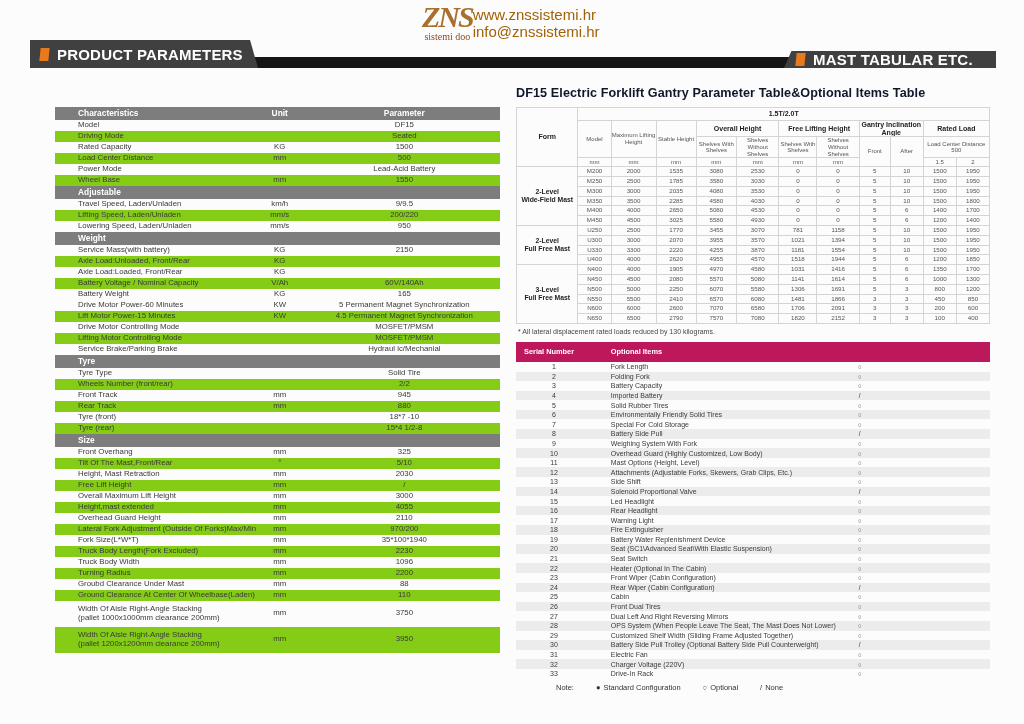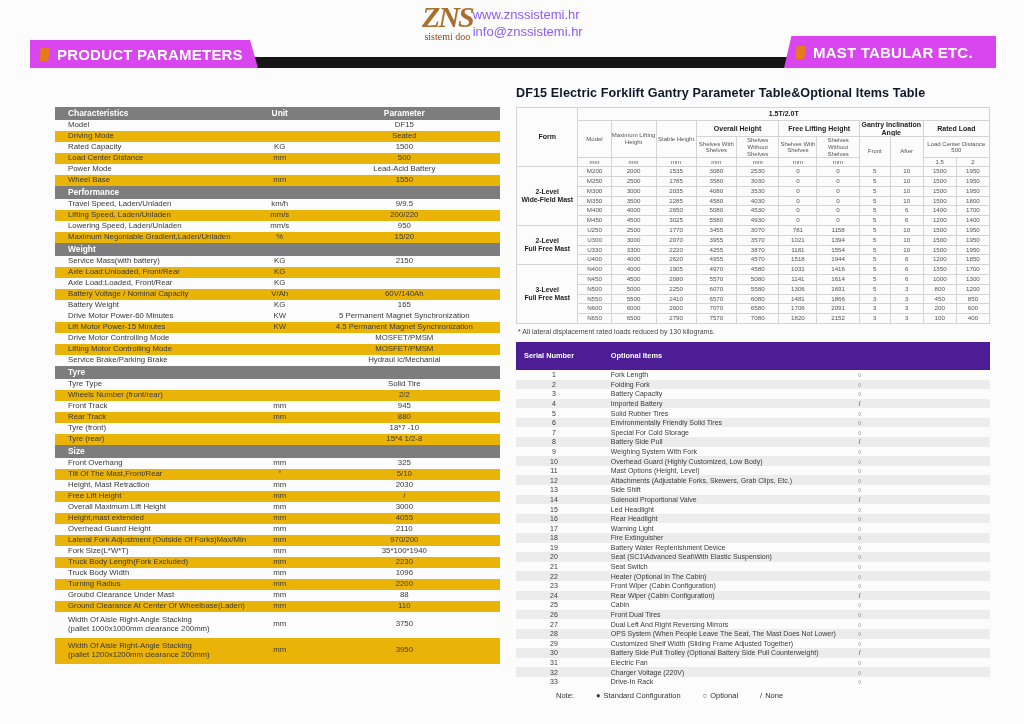--- a/index.html
+++ b/index.html
@@ -5,41 +5,41 @@
   * { box-sizing: border-box; margin: 0; padding: 0; }
   html,body { width:1024px; height:724px; overflow:hidden; }
   body { position:relative; background:#fcfcfc; font-family:"Liberation Sans",sans-serif; color:#333; }
 
   
   .logo-wrap { position:absolute; left:422px; top:3px; display:flex; align-items:flex-start; }
   .zns-block { text-align:center; }
   .zns { font-family:"Liberation Serif",serif; font-weight:bold; font-style:italic;
          font-size:30px; line-height:28px; color:#a96f2d; letter-spacing:-2px; }
   .zns-sub { font-family:"Liberation Serif",serif; color:#8a4a1a; font-size:10px; line-height:11px; }
-  .contact { color:#8b5cf6; font-size:13px; line-height:17px; padding-top:3px; }
+  .contact { color:#a16207; font-size:15px; line-height:17px; padding-top:3px; }
 
   
   .banner { position:absolute; left:0; top:40px; width:1024px; height:28px; }
   .banner-bar { position:absolute; left:30px; right:28px; bottom:0; height:11px; background:#161616; }
-  .banner-box { position:absolute; bottom:0; background:#d946ef; display:flex; align-items:center; color:#fff;margin-top:28px; }
+  .banner-box { position:absolute; bottom:0; background:#404040; display:flex; align-items:center; color:#fff;margin-top:28px; }
   .banner-left { left:30px; width:228px; height:28px; padding-left:10px;
                  clip-path:polygon(0 0, 96.5% 0, 100% 100%, 0 100%); }
-  .banner-right { right:28px; width:212px; height:32px; padding-left:12px;
+  .banner-right { right:28px; width:212px; height:17px; padding-left:12px;
                   clip-path:polygon(3.5% 0, 100% 0, 100% 100%, 0 100%); }
   .accent-sq { display:inline-block; width:9px; height:13px; background:#e87a1e; margin-right:8px; transform:skewX(-6deg); }
   .banner-title { font-size:15px; font-weight:bold; letter-spacing:0.2px; white-space:nowrap; }
 
   
   .spec { position:absolute; left:55px; top:107px; width:445px; }
   .srow { display:flex; align-items:center; min-height:11px; font-size:7.8px; line-height:1.15; color:#3a3a3a; }
-  .srow.alt { background:#eab308; }
+  .srow.alt { background:#84cc16; }
   .srow.tall { padding:4px 0; }
   .spec-bar { background:#7d7d7d; color:#fff; font-weight:bold; min-height:13px; font-size:8.4px; }
   .spec-bar .sc-label, .spec-bar .sc-unit, .spec-bar .sc-val { color:#fff; }
-  .sc-label { width:44%; padding-left:13px; white-space:pre; }
+  .sc-label { width:44%; padding-left:23px; white-space:pre; }
   .sc-unit { width:13%; text-align:center; }
   .sc-val { width:43%; text-align:center; }
 
   
   .right { position:absolute; left:516px; top:86px; width:474px; }
   .g-title { font-size:12.6px; font-weight:bold; color:#0f172a; margin-bottom:7px; letter-spacing:0.1px; }
 
   table.gantry { width:100%; border-collapse:collapse; table-layout:fixed; }
   .gantry th, .gantry td { border:1px solid #d4d4d4; text-align:center; padding:0; overflow:hidden; }
   .gantry thead tr.r1 th { height:13px; }
@@ -48,21 +48,21 @@
   .gantry thead tr.r4 th { height:9px; }
   .gantry thead th { font-size:6px; line-height:1.1; font-weight:normal; color:#555; }
   .gantry thead th.gh { font-size:7px; font-weight:bold; color:#222; }
   .gantry td { font-size:6.2px; line-height:8.8px; height:8.8px; color:#555; }
   .form-th { font-size:6.8px; font-weight:bold; color:#222; white-space:pre-line; line-height:1.25; }
   .gantry tbody tr.gsep td, .gantry tbody tr.gsep th { border-top:1.4px solid #aaa; }
 
   .footnote { font-size:7px; color:#444; margin:4px 0 7px 2px; }
 
   
-  .opt-head { display:flex; align-items:center; background:#4c1d95; color:#fff; height:28px; font-size:7.4px; font-weight:bold; }
+  .opt-head { display:flex; align-items:center; background:#be185d; color:#fff; height:20px; font-size:7.4px; font-weight:bold; }
   .oh-num { width:16%; padding-left:8px; }
   .oh-label { width:84%; padding-left:4%; }
   .orow { display:flex; align-items:center; height:9.6px; font-size:7px; color:#3a3a3a; }
   .orow.alt { background:#ececec; }
   .o-num { width:16%; text-align:center; }
   .o-label { width:50%; padding-left:4%; white-space:nowrap; }
   .o-status { width:13%; text-align:center; font-size:6.4px; color:#333; }
   .o-spacer { width:17%; }
 
   .note { display:flex; align-items:center; gap:22px; font-size:7.5px; color:#333; margin-top:4px; padding-left:4px;margin-left:36px; }
@@ -125,41 +125,36 @@
         <div class="sc-label">Power Mode</div>
         <div class="sc-unit"></div>
         <div class="sc-val">Lead-Acid Battery</div>
       </div>
       <div class="srow alt">
         <div class="sc-label">Wheel Base</div>
         <div class="sc-unit">mm</div>
         <div class="sc-val">1550</div>
       </div>
       <div class="srow spec-bar">
-        <div class="sc-label">Performance</div>
+        <div class="sc-label">Adjustable</div>
       </div>
       <div class="srow">
         <div class="sc-label">Travel Speed, Laden/Unladen</div>
         <div class="sc-unit">km/h</div>
         <div class="sc-val">9/9.5</div>
       </div>
       <div class="srow alt">
         <div class="sc-label">Lifting Speed, Laden/Unladen</div>
         <div class="sc-unit">mm/s</div>
         <div class="sc-val">200/220</div>
       </div>
       <div class="srow">
         <div class="sc-label">Lowering Speed, Laden/Unladen</div>
         <div class="sc-unit">mm/s</div>
         <div class="sc-val">950</div>
-      </div>
-      <div class="srow alt">
-        <div class="sc-label">Maximum Negoniable Gradient,Laden/Unladen</div>
-        <div class="sc-unit">%</div>
-        <div class="sc-val">15/20</div>
       </div>
       <div class="srow spec-bar">
         <div class="sc-label">Weight</div>
       </div>
       <div class="srow">
         <div class="sc-label">Service Mass(with battery)</div>
         <div class="sc-unit">KG</div>
         <div class="sc-val">2150</div>
       </div>
       <div class="srow alt">

